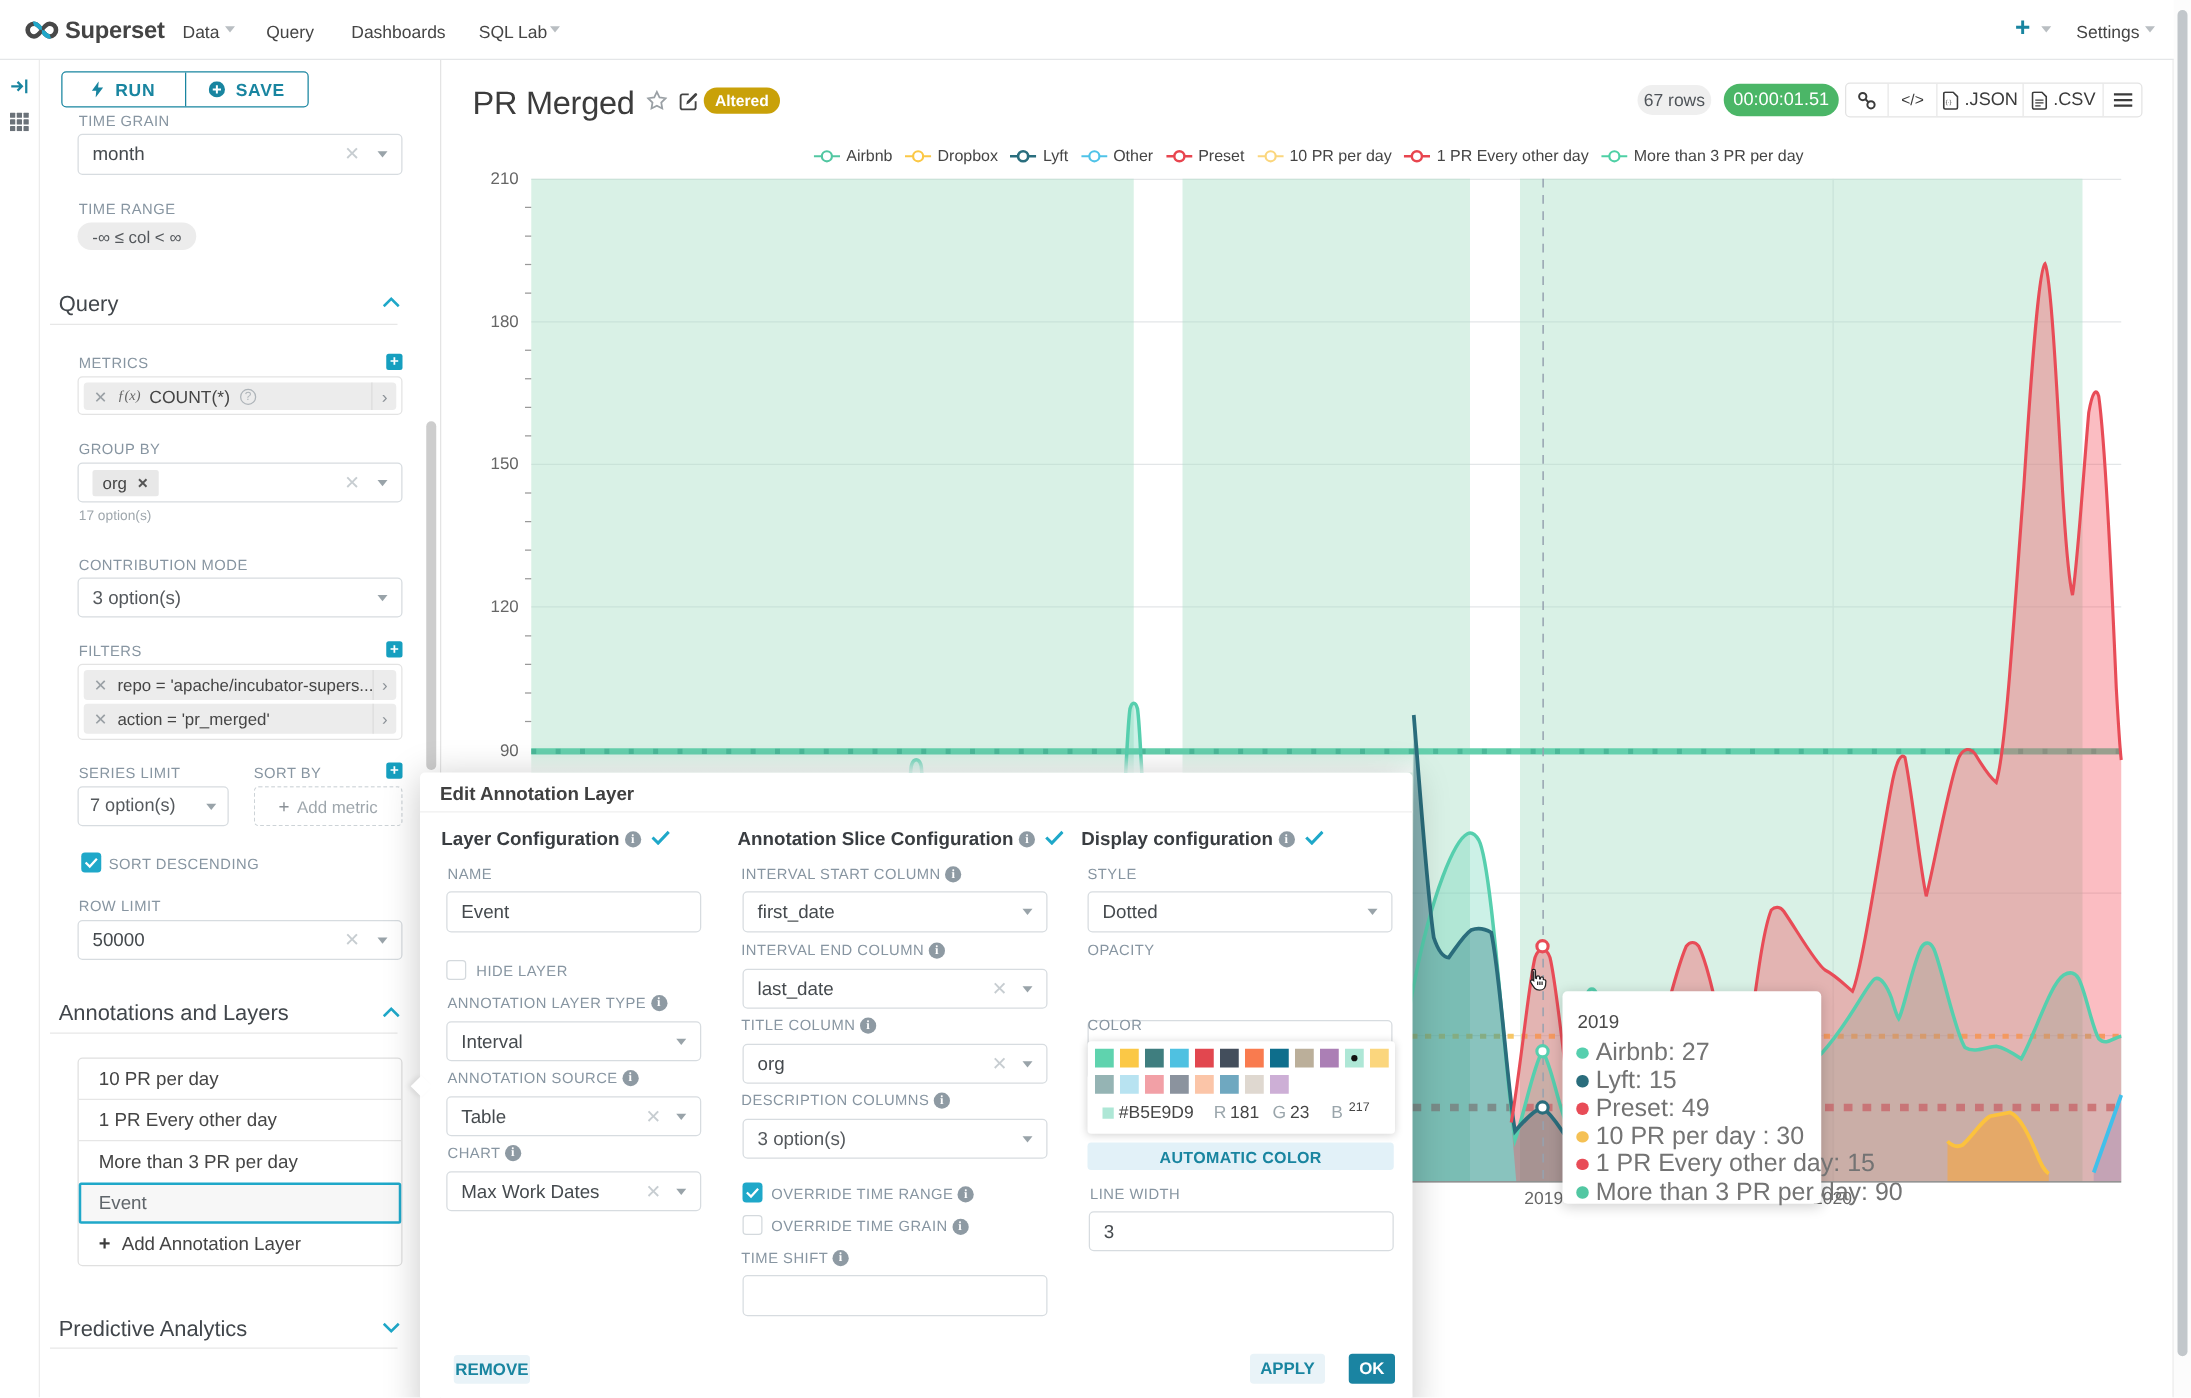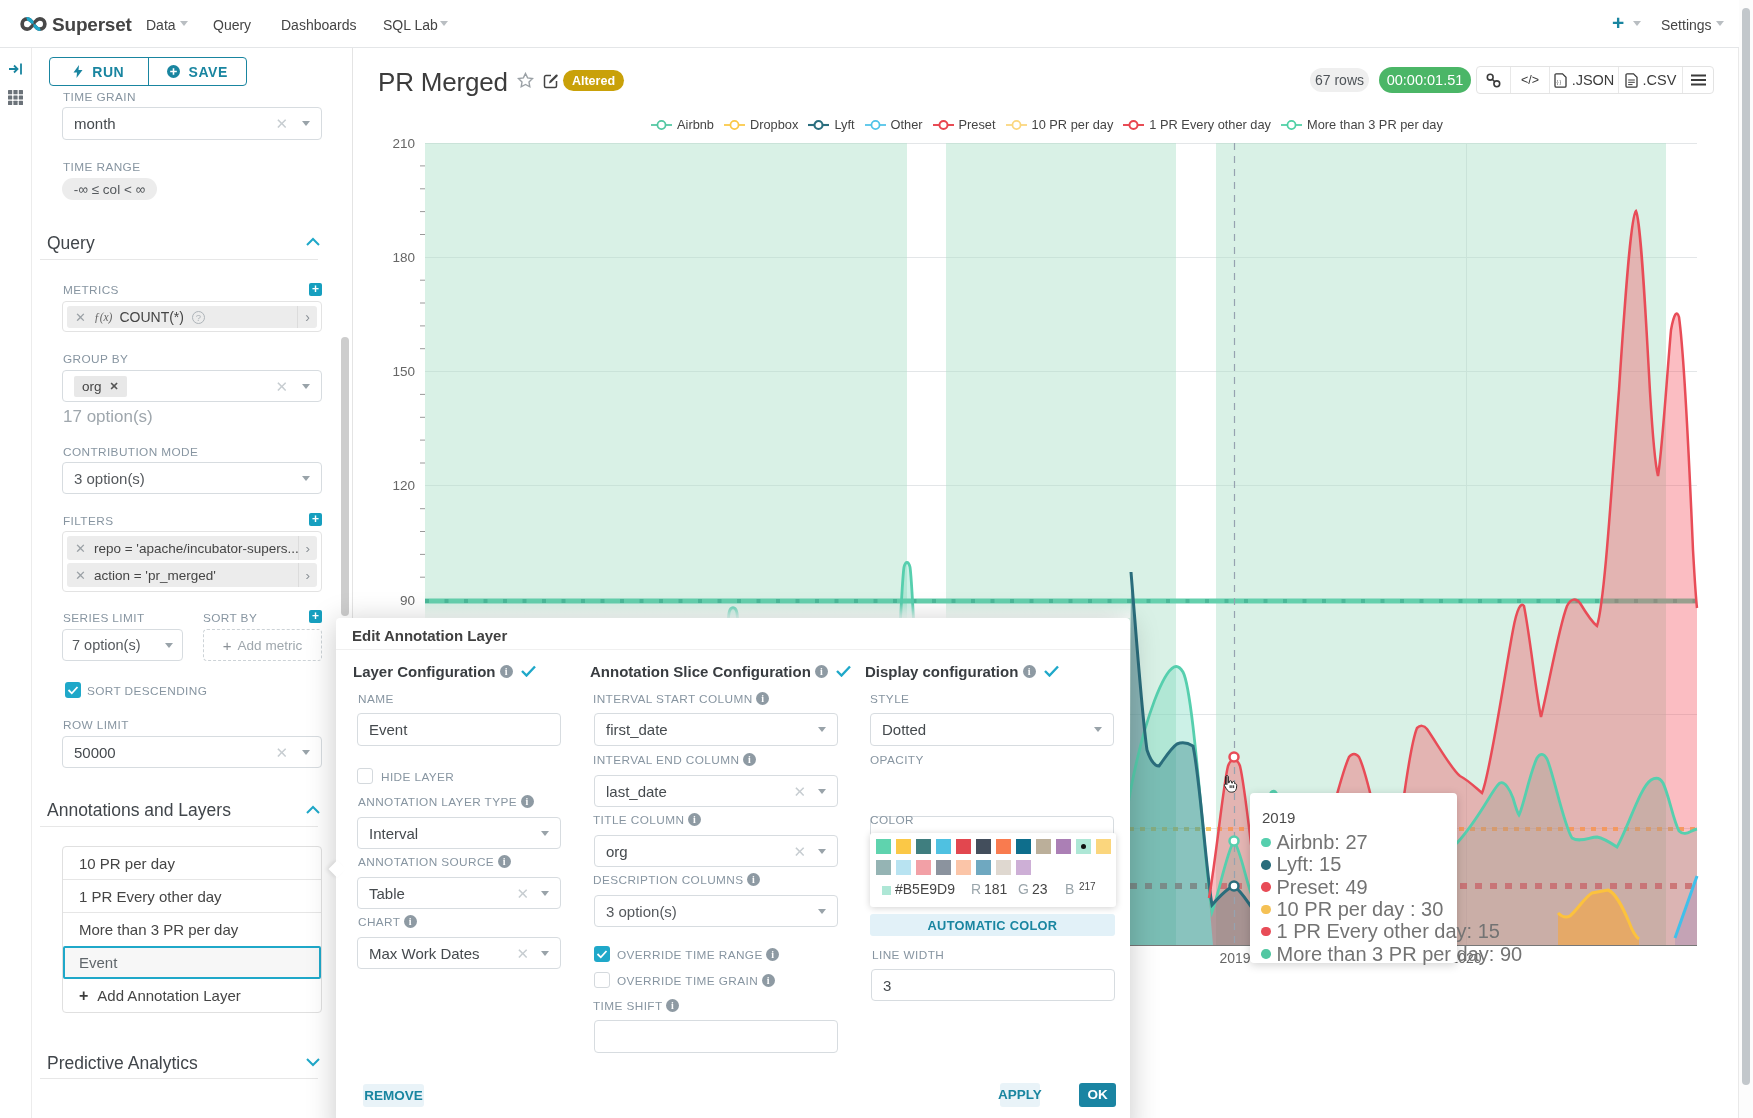--- a/index.html
+++ b/index.html
@@ -99,21 +99,21 @@
     <span style="margin-left:auto;border-left:1px solid #dcdcdc;align-self:stretch;display:flex;align-items:center;padding:0 7px;color:#8a9096">›</span>
   </div>
 </div>
 
 <div class="lbl" style="left:63px;top:352px">GROUP BY</div>
 <div class="a" style="left:62px;top:370px;width:260px;height:32px;border:1px solid #D7DCE0;border-radius:4px;background:#fff;display:flex;align-items:center;padding:0 11px">
   <span style="background:#E8E8E8;border-radius:2px;height:21px;display:inline-flex;align-items:center;font-size:13.5px;color:#454545;padding:0 8px">org<span style="margin-left:8px;font-weight:700;font-size:11px;color:#555">✕</span></span>
   <span class="xi" style="margin-left:auto">✕</span>
     <span class="caret" style="margin-left:14px"></span>
 </div>
-<div class="a" style="left:63px;top:407px;font-size:17px;color:#9FA7AD">17 option(s)</div>
+<div class="a" style="left:63px;top:407px;font-size:11px;color:#9FA7AD">17 option(s)</div>
 
 <div class="lbl" style="left:63px;top:445px">CONTRIBUTION MODE</div>
 <div class="sel" style="left:62px;top:462px;width:260px;height:32px">
     <span class="ph">3 option(s)</span>
     <span class="caret" style="margin-left:auto"></span>
   </div>
 
 <div class="lbl" style="left:63px;top:514px">FILTERS</div>
 <div class="a" style="left:309px;top:513px;width:13px;height:13px;background:#169FBF;border-radius:2px;color:#fff;font-size:12px;line-height:12px;text-align:center;font-weight:700">+</div>
 <div class="a" style="left:62px;top:531px;width:260px;height:61px;border:1px solid #E3E3E3;border-radius:4px;background:#fff;padding:4px 4px">
@@ -414,21 +414,21 @@
   <div class="a" style="left:148px;top:48px;font-size:14px;color:#9AA5AB">G</div>
   <div class="a" style="left:162px;top:48px;font-size:14px;color:#454545;width:15px;overflow:hidden">233</div>
   <div class="a" style="left:195px;top:48px;font-size:14px;color:#9AA5AB">B</div>
   <div class="a" style="left:209px;top:48px;font-size:10px;color:#454545">217</div>
 </div>
 <div class="a" style="left:870px;top:914px;width:245px;height:22px;background:#E2F1F8;border-radius:3px;display:flex;align-items:center;justify-content:center;color:#1985A0;font-weight:700;font-size:12.8px;letter-spacing:.3px">AUTOMATIC COLOR</div>
 <div class="lbl" style="left:872px;top:948px">LINE WIDTH</div>
 <div class="sel" style="left:871px;top:969px;width:244px;height:32px">3</div>
 
 <div class="a" style="left:363px;top:1084px;width:61px;height:23px;background:#E9F3F8;border-radius:3px;display:flex;align-items:center;justify-content:center;color:#1985A0;font-weight:700;font-size:13.5px">REMOVE</div>
-<div class="a" style="left:1000px;top:1083px;width:40px;height:23.5px;background:#E9F3F8;border-radius:3px;display:flex;align-items:center;justify-content:center;color:#1985A0;font-weight:700;font-size:13.5px">APPLY</div>
+<div class="a" style="left:1000px;top:1083px;width:60px;height:23.5px;background:#E9F3F8;border-radius:3px;display:flex;align-items:center;justify-content:center;color:#1985A0;font-weight:700;font-size:13.5px">APPLY</div>
 <div class="a" style="left:1079px;top:1083px;width:37px;height:23.5px;background:#1A84A2;border-radius:3px;display:flex;align-items:center;justify-content:center;color:#fff;font-weight:700;font-size:13.5px">OK</div>
 <div class="a" style="left:1250px;top:793px;width:207px;height:170px;background:#fff;border-radius:4px;box-shadow:0 2px 10px rgba(0,0,0,0.18)"></div>
 <div class="a" style="left:1262px;top:809px;font-size:15px;color:#4a4a4a">2019</div>
 <div class="mrow" style="left:1261px;top:831px"><span class="dot" style="background:#56CFAE"></span>Airbnb: 27</div>
 <div class="mrow" style="left:1261px;top:853.3px"><span class="dot" style="background:#2A6D7C"></span>Lyft: 15</div>
 <div class="mrow" style="left:1261px;top:875.6px"><span class="dot" style="background:#E84C57"></span>Preset: 49</div>
 <div class="mrow" style="left:1261px;top:897.9px"><span class="dot" style="background:#F5C155"></span>10 PR per day : 30</div>
 <div class="mrow" style="left:1261px;top:920.2px"><span class="dot" style="background:#E84C57"></span>1 PR Every other day: 15</div>
 <div class="mrow" style="left:1261px;top:942.5px"><span class="dot" style="background:#52C7A2"></span>More than 3 PR per day: 90</div>
 

